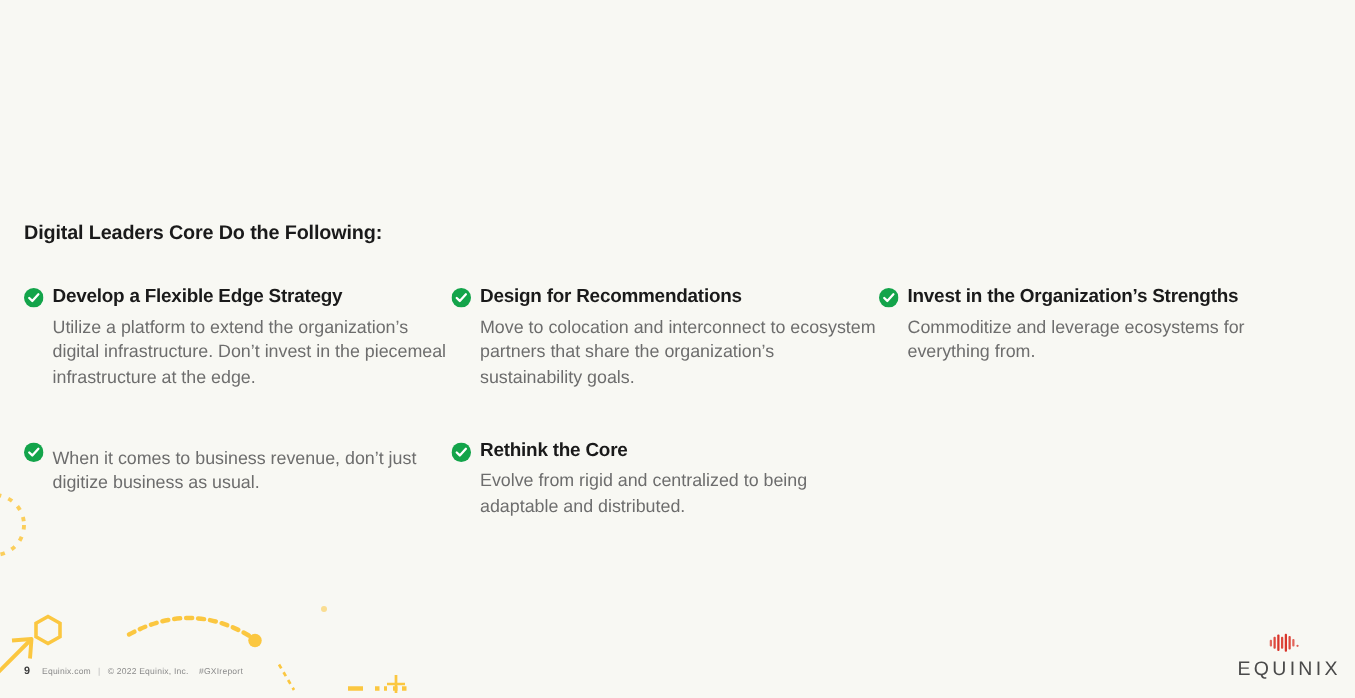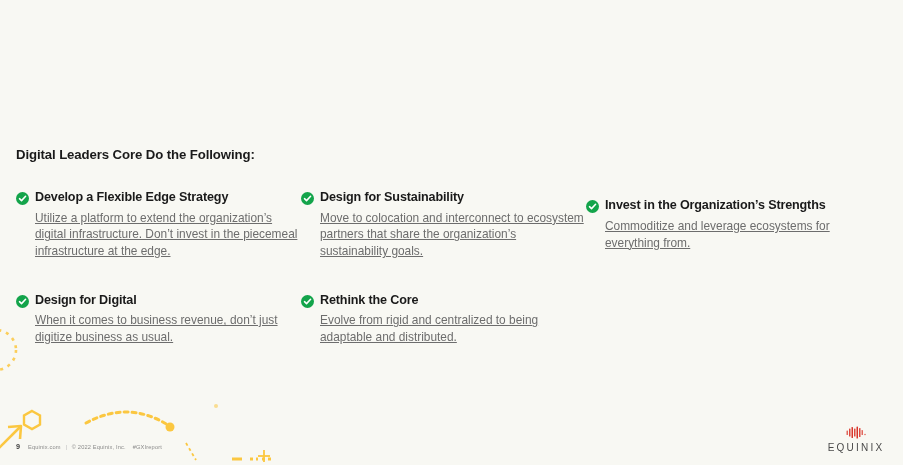--- a/index.html
+++ b/index.html
@@ -75,21 +75,21 @@
   .cards {
     position: absolute;
     left: 16px;
     top: 190px;
     width: 872px;
     z-index: 2;
   }
 
   .card-row {
     display: flex;
-    align-items: center;
+    align-items: flex-start;
   }
 
   .card-row + .card-row { margin-top: 33px; }
 
   .col {
     width: 285px;
     flex: 0 0 285px;
     display: flex;
     align-items: flex-start;
   }
@@ -113,21 +113,20 @@
     color: #1a1a1a;
     line-height: 1.26;
     letter-spacing: -0.15px;
   }
 
   .card-desc {
     margin-top: 4px;
     font-size: 11.9px;
     line-height: 1.39;
     color: #6d6d6d;
-    text-decoration: underline;
   }
 
   
   .footer {
     position: absolute;
     left: 16px;
     bottom: 14px;
     display: flex;
     align-items: baseline;
     gap: 8px;
@@ -160,21 +159,21 @@
   }
 
   .logo-mark {
     display: block;
     margin: 0 auto 3px;
     width: 22px;
     height: 13px;
   }
 
   .logo-word {
-    font-size: 10px;
+    font-size: 13px;
     letter-spacing: 2.2px;
     color: #4a4a4a;
     font-weight: normal;
   }
 </style>
 </head>
 <body>
 
 <div class="slide">
 
@@ -227,21 +226,21 @@
           <div class="card-desc">Utilize a platform to extend the organization’s digital infrastructure. Don’t invest in the piecemeal infrastructure at the edge.</div>
         </div>
       </div>
 
       <div class="col">
         <svg class="check-icon" viewBox="0 0 16 16" aria-hidden="true">
           <circle cx="8" cy="8" r="8" fill="#13a44a"></circle>
           <path d="M4.3 8.2 L6.8 10.6 L11.8 5.2" fill="none" stroke="#ffffff" stroke-width="1.9" stroke-linecap="round" stroke-linejoin="round"></path>
         </svg>
         <div class="card-body">
-          <div class="card-title">Design for Sustainability</div>
+          <div class="card-title">Design for Recommendations</div>
           <div class="card-desc">Move to colocation and interconnect to ecosystem partners that share the organization’s sustainability goals.</div>
         </div>
       </div>
 
       <div class="col">
         <svg class="check-icon" viewBox="0 0 16 16" aria-hidden="true">
           <circle cx="8" cy="8" r="8" fill="#13a44a"></circle>
           <path d="M4.3 8.2 L6.8 10.6 L11.8 5.2" fill="none" stroke="#ffffff" stroke-width="1.9" stroke-linecap="round" stroke-linejoin="round"></path>
         </svg>
         <div class="card-body">
@@ -253,21 +252,20 @@
     </div>
 
     <div class="card-row">
 
       <div class="col">
         <svg class="check-icon" viewBox="0 0 16 16" aria-hidden="true">
           <circle cx="8" cy="8" r="8" fill="#13a44a"></circle>
           <path d="M4.3 8.2 L6.8 10.6 L11.8 5.2" fill="none" stroke="#ffffff" stroke-width="1.9" stroke-linecap="round" stroke-linejoin="round"></path>
         </svg>
         <div class="card-body">
-          <div class="card-title">Design for Digital</div>
           <div class="card-desc">When it comes to business revenue, don’t just digitize business as usual.</div>
         </div>
       </div>
 
       <div class="col">
         <svg class="check-icon" viewBox="0 0 16 16" aria-hidden="true">
           <circle cx="8" cy="8" r="8" fill="#13a44a"></circle>
           <path d="M4.3 8.2 L6.8 10.6 L11.8 5.2" fill="none" stroke="#ffffff" stroke-width="1.9" stroke-linecap="round" stroke-linejoin="round"></path>
         </svg>
         <div class="card-body">

